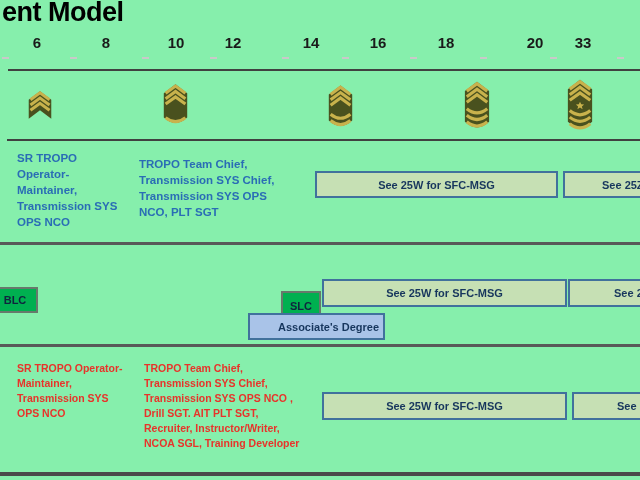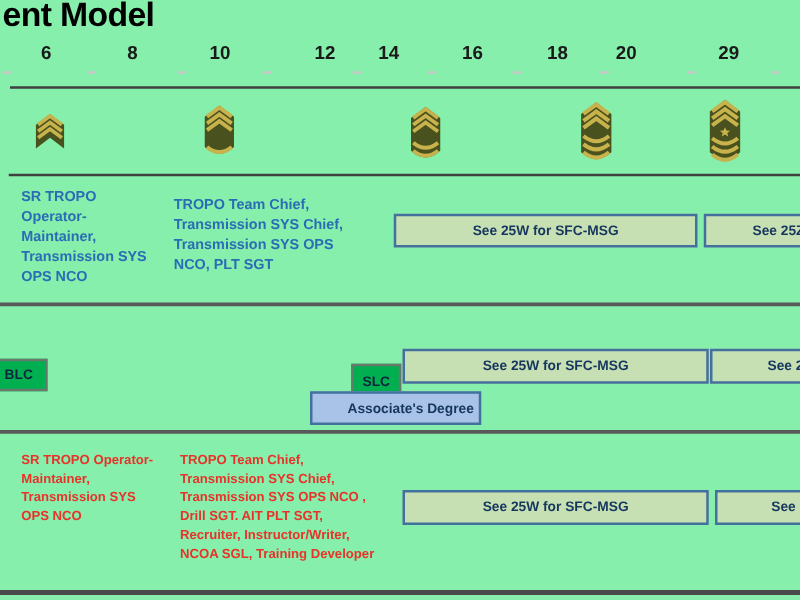--- a/index.html
+++ b/index.html
@@ -47,26 +47,26 @@
 </head>
 <body>
 
 <div class="canvas">
 
   <div class="title">ent Model</div>
 
   <div class="tl-label" style="left:37px">6</div>
   <div class="tl-label" style="left:106px">8</div>
   <div class="tl-label" style="left:176px">10</div>
-  <div class="tl-label" style="left:260px">12</div>
+  <div class="tl-label" style="left:233px">12</div>
   <div class="tl-label" style="left:311px">14</div>
   <div class="tl-label" style="left:378px">16</div>
   <div class="tl-label" style="left:446px">18</div>
-  <div class="tl-label" style="left:501px">20</div>
-  <div class="tl-label" style="left:583px">29</div>
+  <div class="tl-label" style="left:535px">20</div>
+  <div class="tl-label" style="left:583px">33</div>
 
   <div class="tick" style="left:2px"></div>
   <div class="tick" style="left:70px"></div>
   <div class="tick" style="left:142px"></div>
   <div class="tick" style="left:210px"></div>
   <div class="tick" style="left:282px"></div>
   <div class="tick" style="left:342px"></div>
   <div class="tick" style="left:410px"></div>
   <div class="tick" style="left:480px"></div>
   <div class="tick" style="left:550px"></div>

